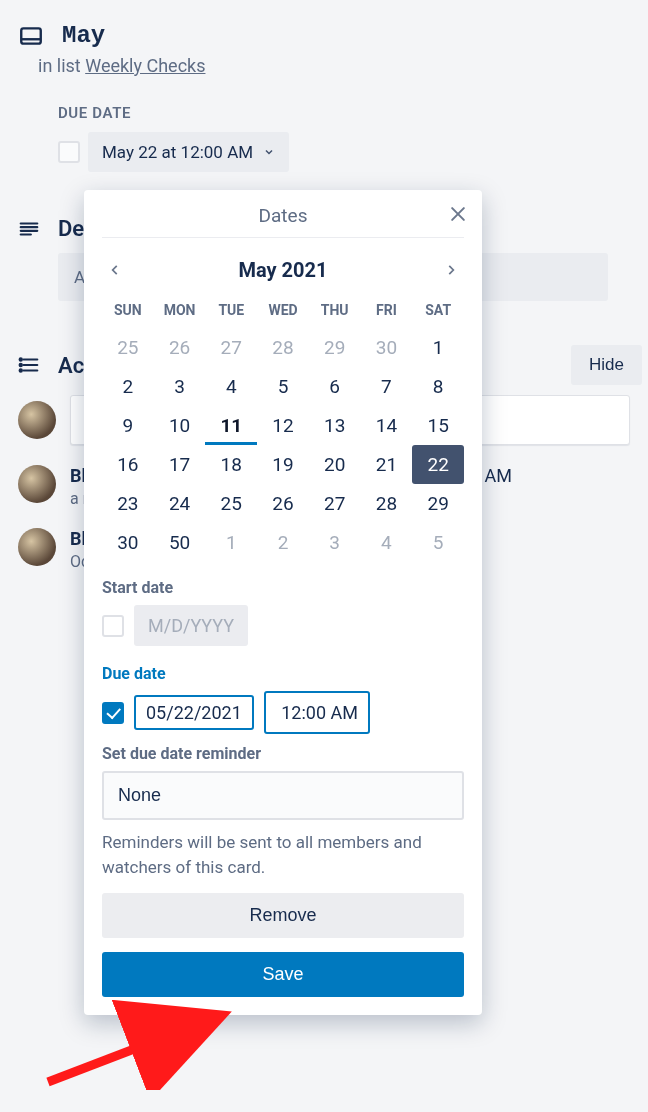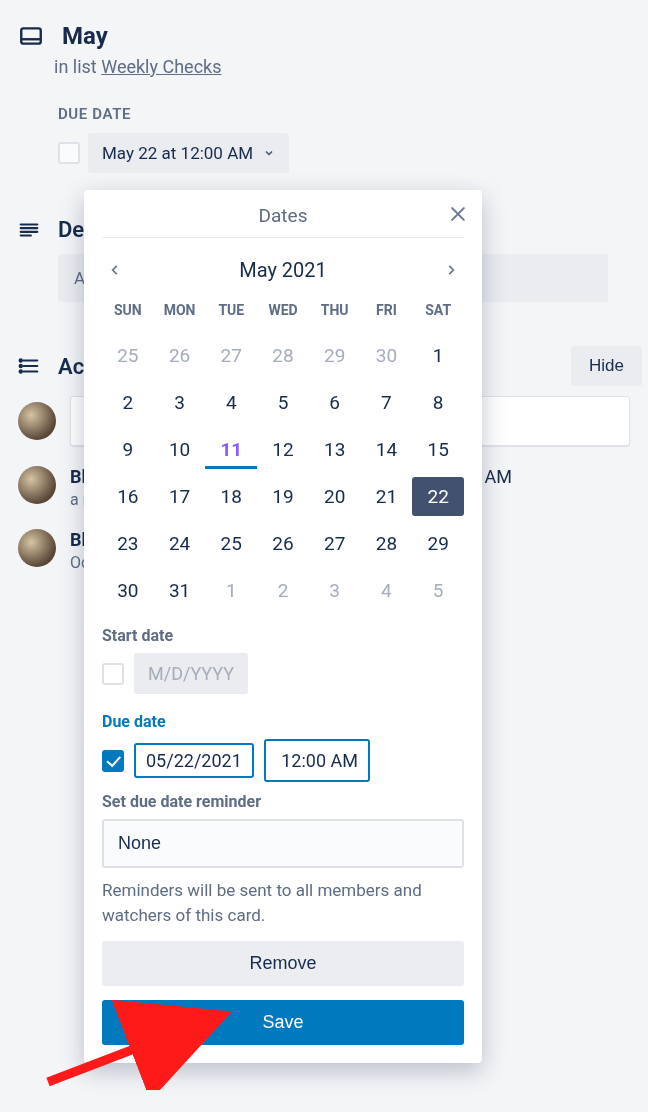--- a/index.html
+++ b/index.html
@@ -1,22 +1,22 @@
 <!DOCTYPE html>
 <html><head>
 <meta charset="utf-8">
 <style>
   * { box-sizing: border-box; margin: 0; padding: 0; }
   html, body { width: 648px; height: 1112px; font-family: -apple-system, BlinkMacSystemFont, "Segoe UI", Roboto, Helvetica, Arial, sans-serif; background: #f4f5f7; color: #172b4d; overflow: hidden; position: relative; }
 
   
   .header { padding: 22px 18px 0 18px; }
-  .title-row { display: flex; align-items: center; gap: 18px; }
+  .title-row { display: flex; align-items: center; gap: 18px; font-family: Liberation Mono, monospace; }
   .title-row .title { font-size: 24px; font-weight: 700; }
-  .subtitle { margin-left: 36px; margin-top: 6px; font-size: 18px; color: #5e6c84; }
+  .subtitle { margin-left: 20px; margin-top: 6px; font-size: 18px; color: #5e6c84; }
   .subtitle a { color: #5e6c84; text-decoration: underline; }
   .section-label { margin-left: 40px; margin-top: 28px; font-size: 15px; font-weight: 600; letter-spacing: 0.6px; color: #5e6c84; }
   .due-row { margin-left: 40px; margin-top: 10px; display: flex; align-items: center; gap: 8px; }
   .checkbox-empty { width: 22px; height: 22px; border: 2px solid #dfe1e6; border-radius: 3px; background: #fafbfc; }
   .due-chip { background: #eaecf0; border-radius: 3px; padding: 10px 14px; display: flex; align-items: center; gap: 10px; font-size: 17px; color: #172b4d; cursor: pointer; }
   .chev { width: 12px; height: 12px; }
 
   
   .bg-row { display: flex; align-items: center; gap: 18px; padding: 0 18px; }
   .bg-row.desc { margin-top: 44px; }
@@ -39,28 +39,28 @@
     border-radius: 4px; box-shadow: 0 8px 24px rgba(9,30,66,.25);
     padding: 0 0 18px 0;
   }
   .pop-header { display: flex; align-items: flex-end; justify-content: center; position: relative; padding: 14px 16px 10px 16px; }
   .pop-header h3 { font-size: 19px; font-weight: 400; color: #5e6c84; }
   .pop-close { position: absolute; right: 14px; top: 14px; width: 20px; height: 20px; cursor: pointer; color: #6b778c; }
   .pop-divider { height: 1px; background: #ebecf0; margin: 0 18px; }
 
   .month-row { display: flex; align-items: center; justify-content: space-between; padding: 20px 20px 8px 20px; }
   .nav-arrow { width: 22px; height: 22px; color: #6b778c; cursor: pointer; padding: 4px; }
-  .month-label { font-size: 20px; font-weight: 400; color: #172b4d; }
+  .month-label { font-size: 20px; font-weight: 700; color: #172b4d; }
 
   .cal { padding: 4px 18px 6px 18px; }
-  .cal-grid { display: grid; grid-template-columns: repeat(7, 1fr); row-gap: 8px; text-align: center; }
+  .cal-grid { display: grid; grid-template-columns: repeat(7, 1fr); text-align: center; }
   .dow { font-size: 14px; font-weight: 700; color: #5e6c84; padding: 8px 0 10px 0; }
   .day { font-size: 19px; color: #172b4d; padding: 8px 0; cursor: pointer; border-radius: 3px; }
   .day.outside { color: #a5adba; }
-  .day.today { color: #8b5cf6; font-weight: 700; border-bottom: 3px solid #0079bf; border-radius: 0; padding-bottom: 5px; }
+  .day.today { color: #0f172a; font-weight: 700; border-bottom: 3px solid #0079bf; border-radius: 0; padding-bottom: 5px; }
   .day.selected { background: #42526e; color: #fff; border-radius: 3px; }
 
   .field-block { padding: 10px 18px 0 18px; }
   .field-label { font-size: 16px; font-weight: 700; color: #5e6c84; margin-bottom: 8px; }
   .field-label.active { color: #0079bf; }
   .field-row { display: flex; align-items: center; gap: 10px; }
   .chk { width: 22px; height: 22px; border: 2px solid #dfe1e6; border-radius: 3px; display: flex; align-items: center; justify-content: center; cursor: pointer; }
   .chk.checked { background: #0079bf; border-color: #0079bf; }
   .chk.checked::after { content: ""; width: 6px; height: 11px; border: solid #fff; border-width: 0 2.5px 2.5px 0; transform: rotate(42deg) translateY(-1px); }
   .chip-disabled { background: #ebecf0; color: #a5adba; border-radius: 3px; padding: 10px 14px; font-size: 18px; }
@@ -230,21 +230,21 @@
         <div class="day">21</div>
         <div class="day selected">22</div>
         <div class="day">23</div>
         <div class="day">24</div>
         <div class="day">25</div>
         <div class="day">26</div>
         <div class="day">27</div>
         <div class="day">28</div>
         <div class="day">29</div>
         <div class="day">30</div>
-        <div class="day">31</div>
+        <div class="day">50</div>
         <div class="day outside">1</div>
         <div class="day outside">2</div>
         <div class="day outside">3</div>
         <div class="day outside">4</div>
         <div class="day outside">5</div>
       </div>
   </div>
 
   <div class="field-block">
     <div class="field-label">Start date</div>

